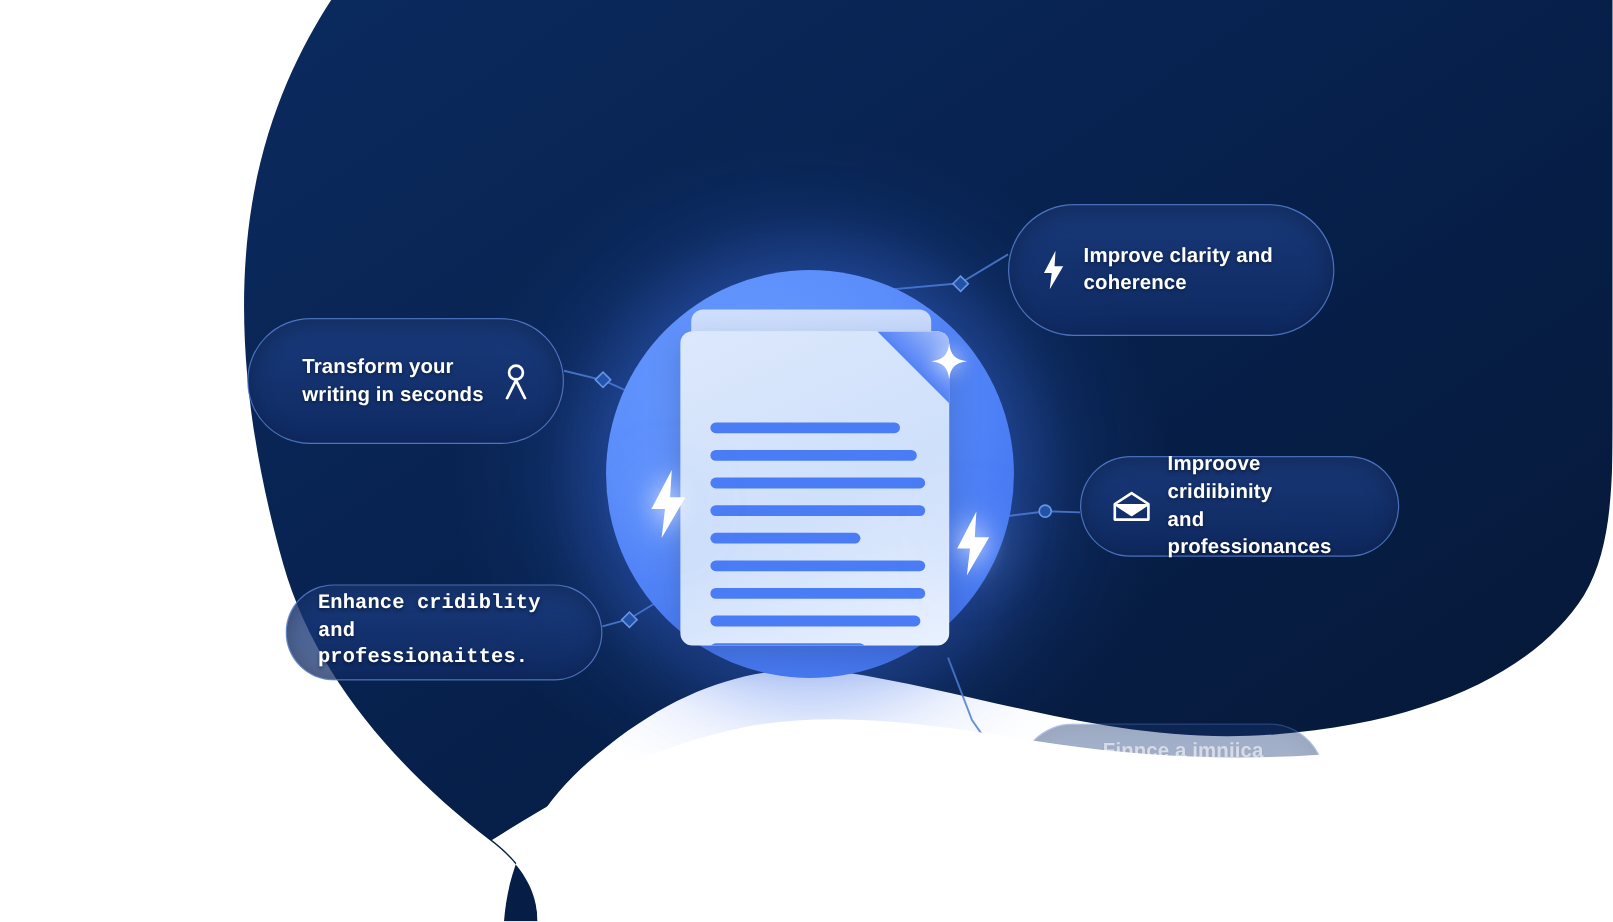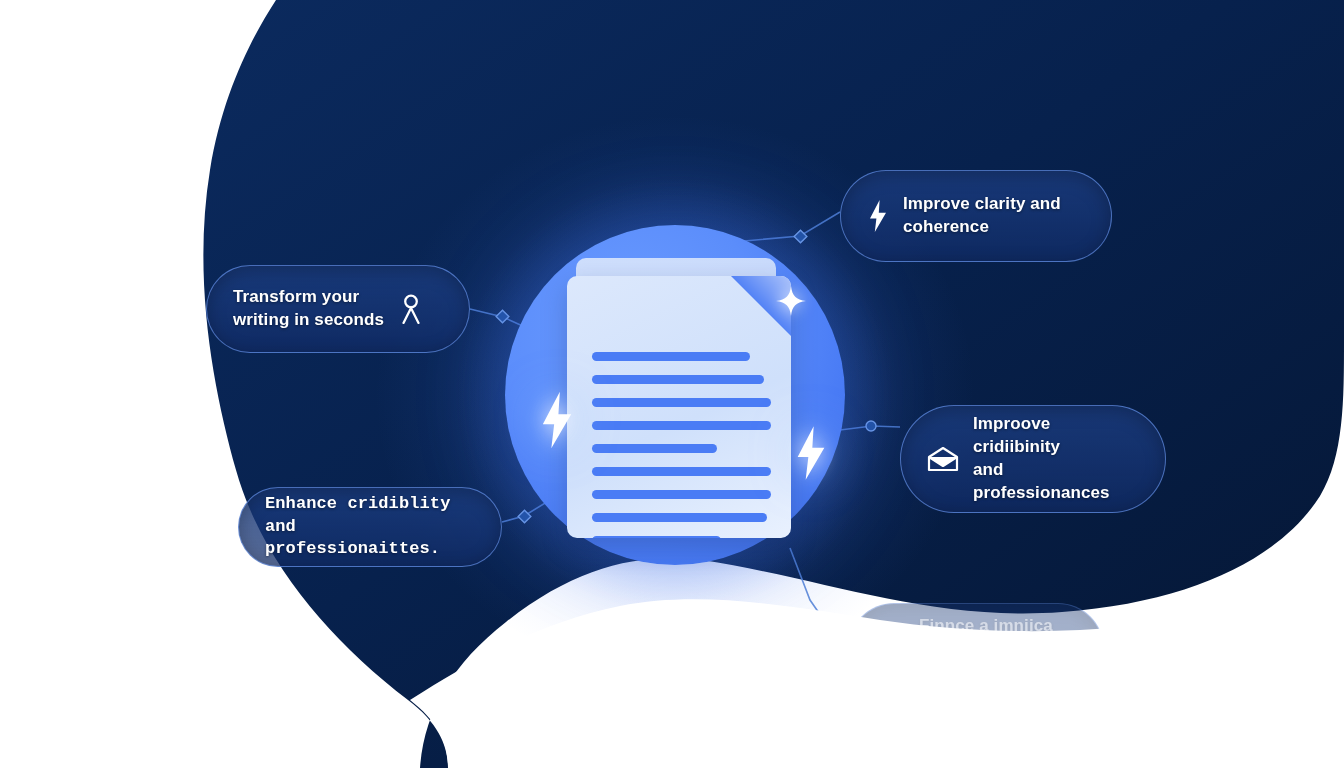--- a/index.html
+++ b/index.html
@@ -73,23 +73,23 @@
     box-sizing:border-box;
     box-shadow:0 4px 18px rgba(0,0,0,.25) inset, 0 0 0 rgba(0,0,0,0);
   }
   .pill .label{
     font-size:17px;font-weight:700;line-height:1.35;letter-spacing:.1px;
     text-shadow:0 1px 3px rgba(0,0,0,.45);white-space:pre-line;
   }
   .pill .ico{flex:0 0 auto;display:flex;align-items:center;justify-content:center;}
 
   
-  #pill-transform{left:206px;top:265px;width:264px;height:88px;justify-content:flex-start;}
-  #pill-clarity{left:840px;top:170px;width:272px;height:92px;}
-  #pill-improve{left:900px;top:405px;width:266px;height:108px;}
+  #pill-transform{left:206px;top:265px;width:264px;height:105px;justify-content:flex-end;}
+  #pill-clarity{left:840px;top:170px;width:272px;height:110px;}
+  #pill-improve{left:900px;top:380px;width:266px;height:84px;}
   #pill-enhance{left:238px;top:487px;width:264px;height:80px;font-family:Liberation Mono, monospace;}
 
   #pill-career{
     left:848px;top:603px;width:256px;height:92px;
     opacity:.5;
   }
   #pill-career .label{opacity:.55;}
 
   
   .wave-overlay{position:absolute;inset:0;width:1344px;height:768px;pointer-events:none;}

